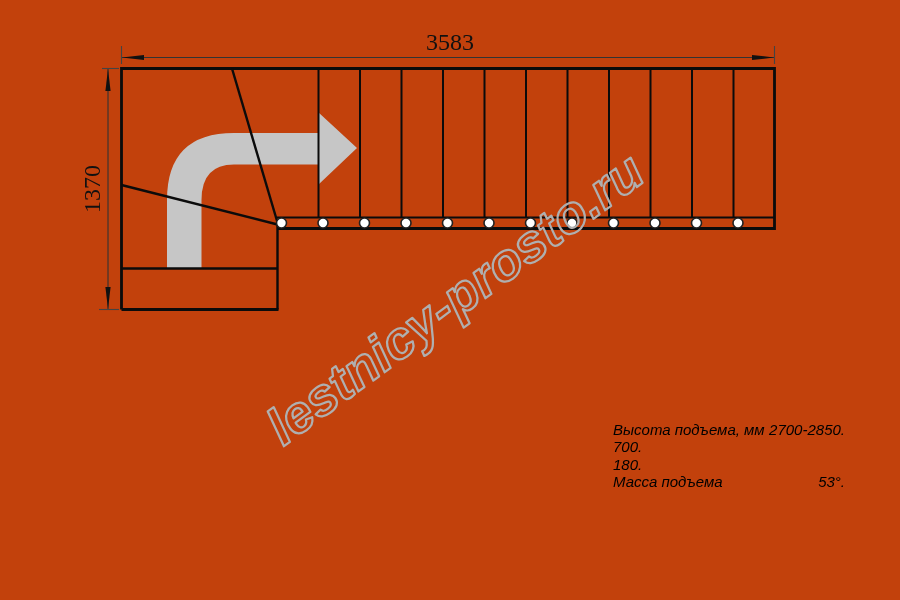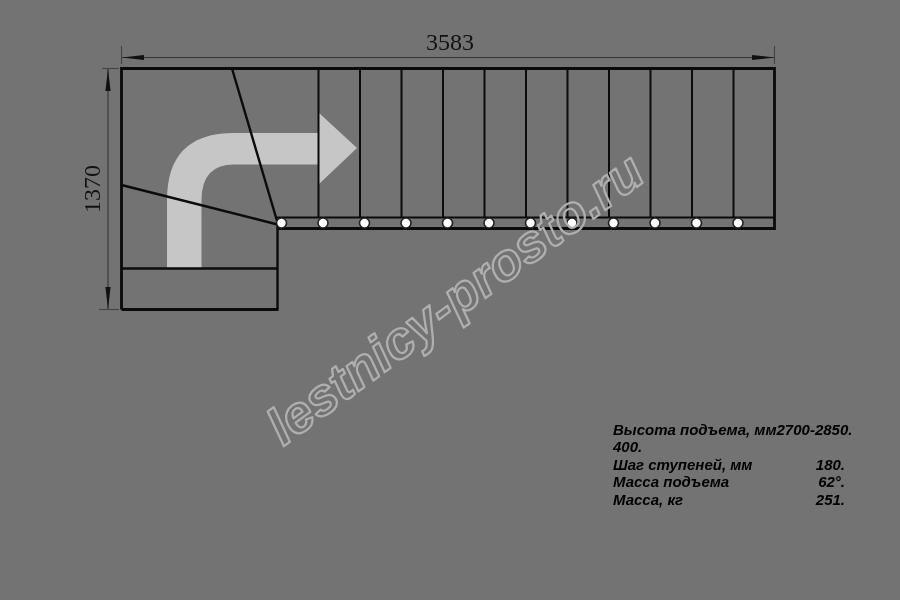--- a/index.html
+++ b/index.html
@@ -1,19 +1,19 @@
 <!DOCTYPE html>
 <html><head>
 <meta charset="utf-8">
 <style>
   html,body{margin:0;padding:0;background:#ffffff;}
   .page{
     position:relative;
     width:900px;height:600px;
-    background:#737373;
+    background:#c2410c;
     overflow:hidden;
     font-family:"Liberation Sans",sans-serif;
   }
   .drawing-svg{position:absolute;left:0;top:0;}
   .dim-text{
     font-family:"Liberation Serif","DejaVu Serif",serif;
     font-size:24px;
     fill:#111;
   }
   .watermark-text{
@@ -33,21 +33,20 @@
     font-size:15px;
     color:#000;
   }
   .spec-row{
     display:flex;
     justify-content:space-between;
     align-items:baseline;
     height:17.4px;
     line-height:17.4px;
     white-space:nowrap;
-    font-weight:bold;
   }
   .spec-label{text-align:left;}
   .spec-value{text-align:center;}
 </style>
 </head>
 <body>
 
 <div class="page">
 
   <svg class="drawing-svg" width="900" height="600" viewBox="0 0 900 600">
@@ -113,29 +112,24 @@
 
     <text class="watermark-text" x="456" y="316" text-anchor="middle" textLength="452" lengthAdjust="spacingAndGlyphs" transform="rotate(-36.3 456 300)">lestnicy-prosto.ru</text>
   </svg>
 
   <div class="specs">
     <div class="spec-row">
       <span class="spec-label">Высота подъема, мм</span>
       <span class="spec-value">2700-2850.</span>
     </div>
     <div class="spec-row">
-      <span class="spec-value">400.</span>
+      <span class="spec-value">700.</span>
     </div>
     <div class="spec-row">
-      <span class="spec-label">Шаг ступеней, мм</span>
       <span class="spec-value">180.</span>
     </div>
     <div class="spec-row">
       <span class="spec-label">Масса подъема</span>
-      <span class="spec-value">62°.</span>
-    </div>
-    <div class="spec-row">
-      <span class="spec-label">Масса, кг</span>
-      <span class="spec-value">251.</span>
+      <span class="spec-value">53°.</span>
     </div>
   </div>
 
 </div>
 
 </body></html>

